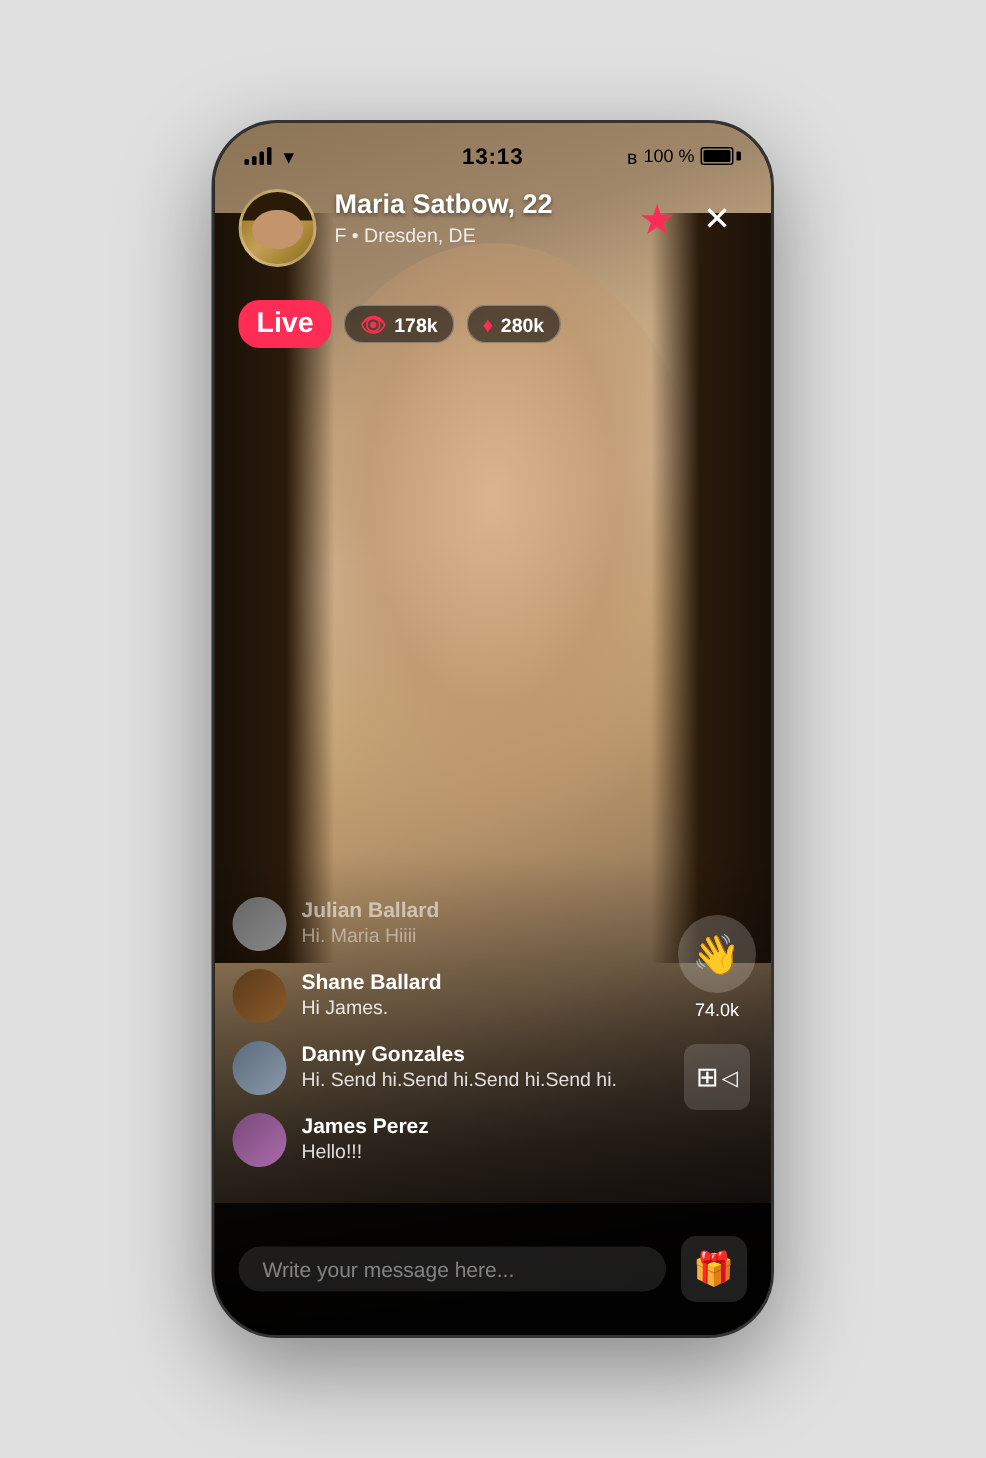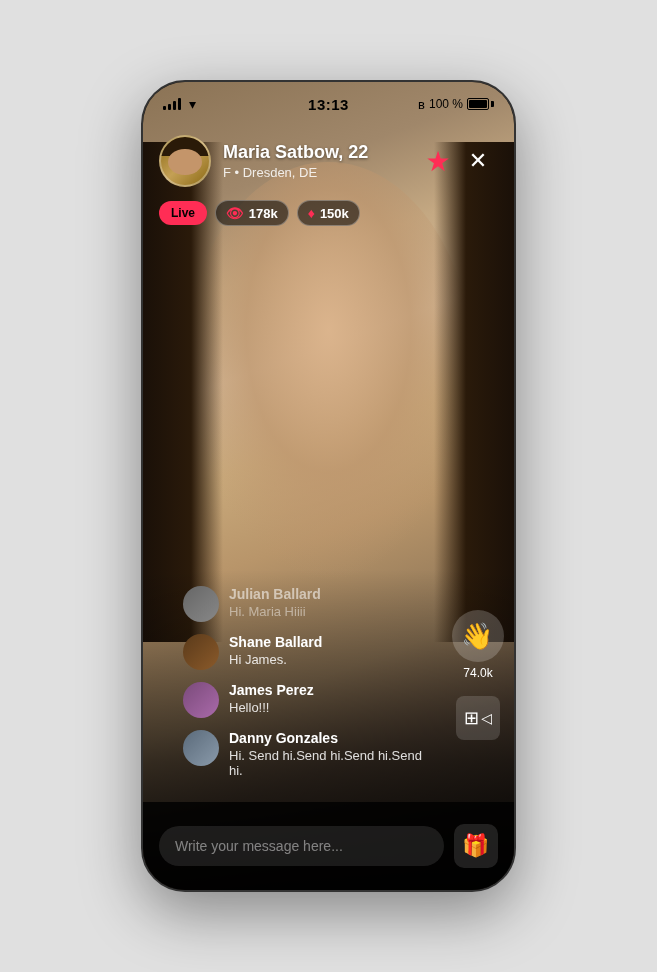--- a/index.html
+++ b/index.html
@@ -158,21 +158,21 @@
       background: #000;
       border-radius: 0 1px 1px 0;
     }
     
     .header {
       position: absolute;
       top: 44px;
       left: 0; right: 0;
       height: 70px;
       display: flex;
-      align-items: center;
+      align-items: flex-start;
       padding: 0 16px;
       z-index: 10;
     }
     .avatar {
       width: 52px;
       height: 52px;
       border-radius: 50%;
       background: linear-gradient(135deg, #8B6914, #C4A055, #8B6914);
       border: 2px solid rgba(255,255,255,0.3);
       overflow: hidden;
@@ -224,22 +224,22 @@
       position: absolute;
       top: 118px;
       left: 16px;
       display: flex;
       align-items: center;
       gap: 8px;
       z-index: 10;
     }
     .live-badge {
       background: #FF2D55;
-      color: #000000;
-      font-size: 12px;
+      color: #ffffff;
+      font-size: 19px;
       font-weight: 700;
       padding: 5px 12px;
       border-radius: 14px;
     }
     .views-badge {
       background: rgba(0,0,0,0.55);
       border: 1.5px solid rgba(255,255,255,0.3);
       color: #fff;
       font-size: 13px;
       font-weight: 600;
@@ -270,21 +270,20 @@
       color: #FF2D55;
     }
     
     .chat-area {
       position: absolute;
       bottom: 100px;
       left: 0;
       right: 70px;
       z-index: 10;
       padding: 0 12px;
-      margin-left: 28px;
     }
     .chat-message {
       display: flex;
       align-items: flex-start;
       margin-bottom: 12px;
     }
     .msg-avatar {
       width: 36px;
       height: 36px;
       border-radius: 50%;
@@ -373,21 +372,21 @@
       height: 88px;
       background: rgba(0,0,0,0.8);
       display: flex;
       align-items: center;
       padding: 0 16px;
       gap: 10px;
       z-index: 10;
     }
     .message-input {
       flex: 1;
-      height: 40px;
+      height: 30px;
       background: rgba(255,255,255,0.1);
       border-radius: 20px;
       display: flex;
       align-items: center;
       padding: 0 16px;
     }
     .input-placeholder {
       font-size: 14px;
       color: rgba(255,255,255,0.45);
     }
@@ -480,53 +479,53 @@
     </div>
 
     <div class="badges">
       <div class="live-badge">Live</div>
       <div class="views-badge">
         <span class="eye-icon">👁</span>
         <span>178k</span>
       </div>
       <div class="diamond-badge">
         <span class="diamond-icon">♦</span>
-        <span>150k</span>
+        <span>280k</span>
       </div>
     </div>
 
     <div class="chat-area">
       <div class="chat-message msg-faded">
         <div class="msg-avatar msg-avatar-1"></div>
         <div class="msg-content">
           <div class="msg-name">Julian Ballard</div>
           <div class="msg-text">Hi. Maria Hiiii</div>
         </div>
       </div>
       <div class="chat-message">
         <div class="msg-avatar msg-avatar-2"></div>
         <div class="msg-content">
           <div class="msg-name">Shane Ballard</div>
           <div class="msg-text">Hi James.</div>
         </div>
       </div>
       <div class="chat-message">
+        <div class="msg-avatar msg-avatar-4"></div>
+        <div class="msg-content">
+          <div class="msg-name">Danny Gonzales</div>
+          <div class="msg-text">Hi. Send hi.Send hi.Send hi.Send hi.</div>
+        </div>
+      </div>
+      <div class="chat-message">
         <div class="msg-avatar msg-avatar-3"></div>
         <div class="msg-content">
           <div class="msg-name">James Perez</div>
           <div class="msg-text">Hello!!!</div>
         </div>
       </div>
-      <div class="chat-message">
-        <div class="msg-avatar msg-avatar-4"></div>
-        <div class="msg-content">
-          <div class="msg-name">Danny Gonzales</div>
-          <div class="msg-text">Hi. Send hi.Send hi.Send hi.Send hi.</div>
-        </div>
-      </div>
     </div>
 
     <div class="right-actions">
       <div class="action-btn">
         <div class="wave-btn">
           <span>👋</span>
         </div>
         <span class="action-count">74.0k</span>
       </div>
       <div class="screen-share-btn">

